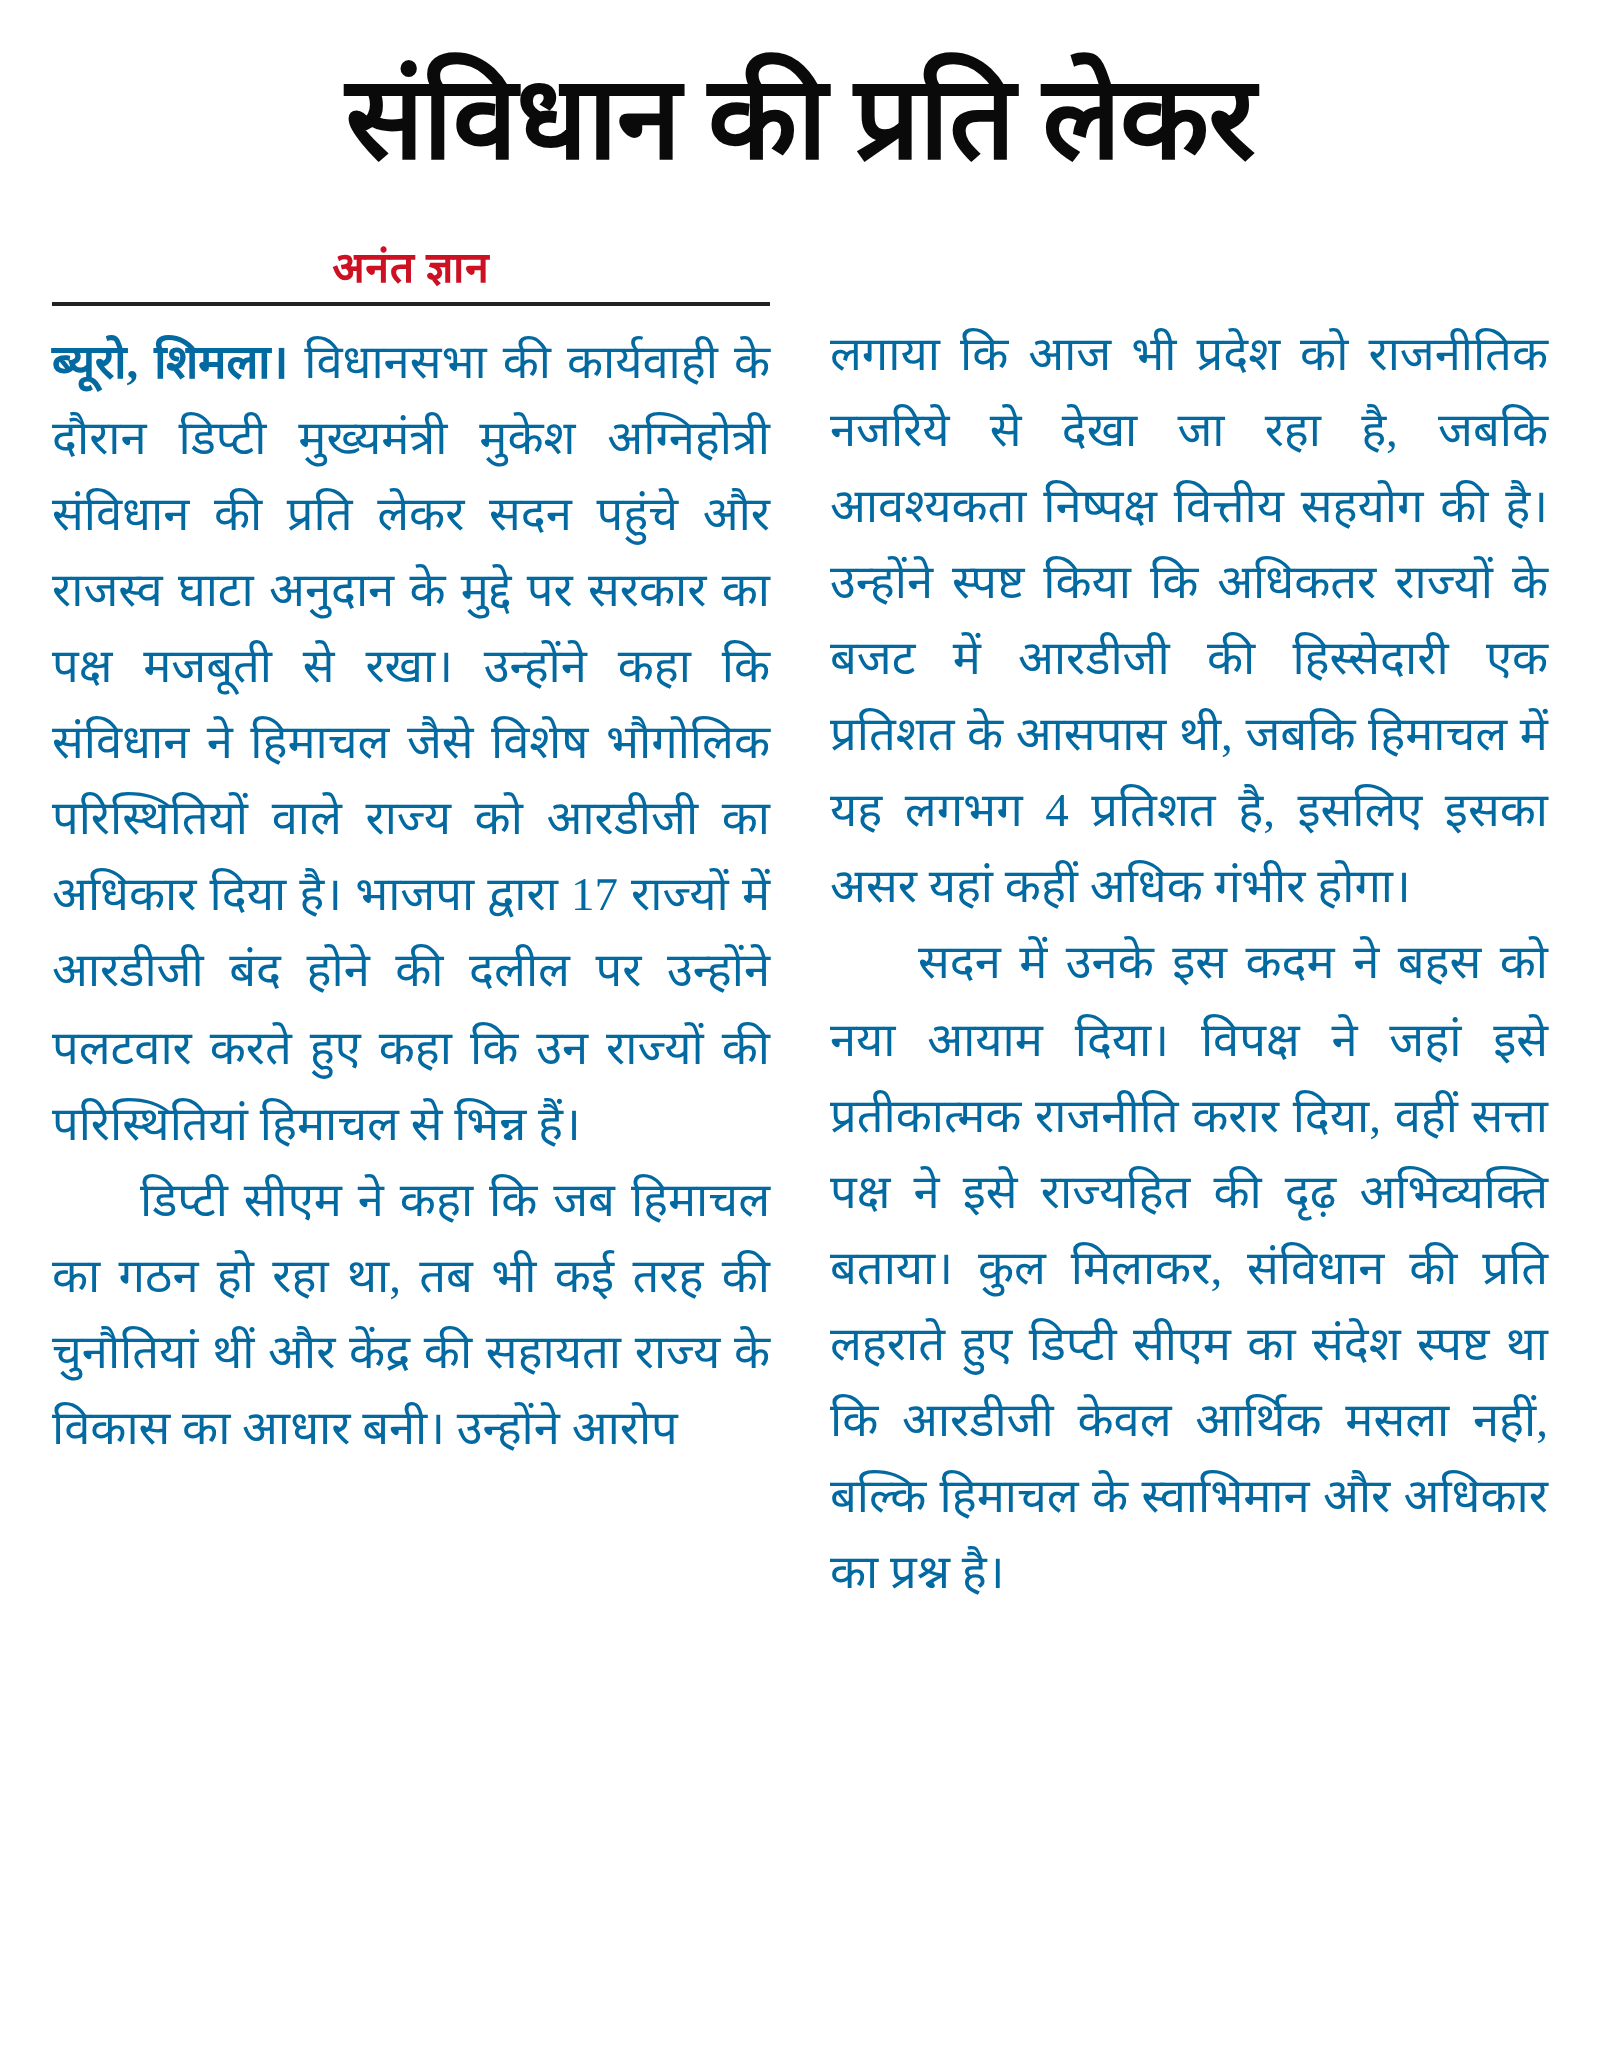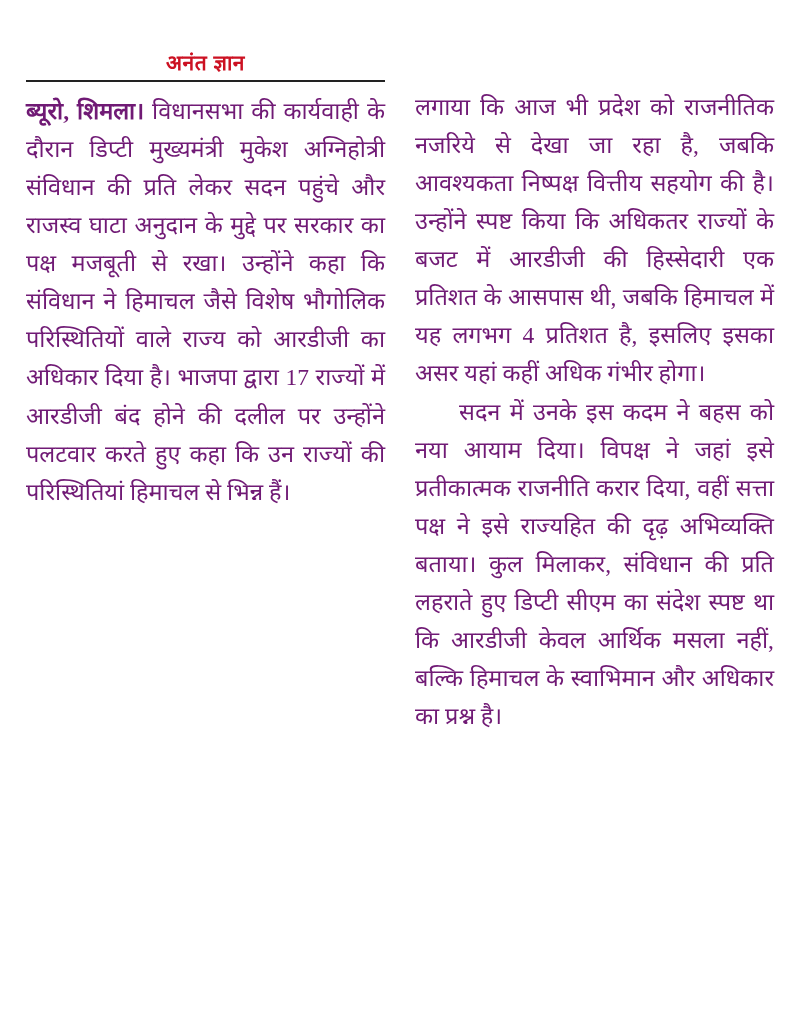--- a/index.html
+++ b/index.html
@@ -42,41 +42,41 @@
     margin-top: 26px;
   }
   .col {
     flex: 1 1 0;
     min-width: 0;
   }
   .kicker-wrap {
     margin-bottom: 6px;
   }
   .kicker {
-    font-family: Liberation Sans, sans-serif;
+    font-family: Liberation Serif, serif;
     font-weight: bold;
     font-size: 21px;
     color: #cc1122;
     text-align: center;
     letter-spacing: 0.5px;
     padding-bottom: 4px;
   }
   .kicker-rule {
     height: 2px;
     background: #222222;
     width: 100%;
     margin-bottom: 10px;
   }
   .body-text {
     font-family: "Liberation Serif", serif;
     font-size: 23.5px;
     line-height: 1.62;
     text-align: justify;
     text-justify: inter-word;
-    color: #701a75;
+    color: #0369a1;
     margin: 0;
   }
   .body-text .para {
     margin: 0;
     text-indent: 0;
   }
   .body-text .para.indent {
     text-indent: 44px;
   }
   .dateline {
@@ -85,31 +85,33 @@
   .spacer-col-top {
     height: 40px;
   }
 </style>
 </head>
 <body>
 
 <div class="page">
 
   <h1 class="headline">
+    <span class="line">संविधान की प्रति लेकर</span>
   </h1>
 
   <div class="columns">
 
     <div class="col">
       <div class="kicker-wrap">
         <div class="kicker">अनंत ज्ञान</div>
         <div class="kicker-rule"></div>
       </div>
       <div class="body-text">
         <p class="para"><span class="dateline">ब्यूरो, शिमला।</span><span> विधानसभा की कार्यवाही के दौरान डिप्टी मुख्यमंत्री मुकेश अग्निहोत्री संविधान की प्रति लेकर सदन पहुंचे और राजस्व घाटा अनुदान के मुद्दे पर सरकार का पक्ष मजबूती से रखा। उन्होंने कहा कि संविधान ने हिमाचल जैसे विशेष भौगोलिक परिस्थितियों वाले राज्य को आरडीजी का अधिकार दिया है। भाजपा द्वारा 17 राज्यों में आरडीजी बंद होने की दलील पर उन्होंने पलटवार करते हुए कहा कि उन राज्यों की परिस्थितियां हिमाचल से भिन्न हैं।</span></p>
+        <p class="para indent">डिप्टी सीएम ने कहा कि जब हिमाचल का गठन हो रहा था, तब भी कई तरह की चुनौतियां थीं और केंद्र की सहायता राज्य के विकास का आधार बनी। उन्होंने आरोप</p>
       </div>
     </div>
 
     <div class="col">
       <div class="spacer-col-top"></div>
       <div class="body-text">
         <p class="para">लगाया कि आज भी प्रदेश को राजनीतिक नजरिये से देखा जा रहा है, जबकि आवश्यकता निष्पक्ष वित्तीय सहयोग की है। उन्होंने स्पष्ट किया कि अधिकतर राज्यों के बजट में आरडीजी की हिस्सेदारी एक प्रतिशत के आसपास थी, जबकि हिमाचल में यह लगभग 4 प्रतिशत है, इसलिए इसका असर यहां कहीं अधिक गंभीर होगा।</p>
         <p class="para indent">सदन में उनके इस कदम ने बहस को नया आयाम दिया। विपक्ष ने जहां इसे प्रतीकात्मक राजनीति करार दिया, वहीं सत्ता पक्ष ने इसे राज्यहित की दृढ़ अभिव्यक्ति बताया। कुल मिलाकर, संविधान की प्रति लहराते हुए डिप्टी सीएम का संदेश स्पष्ट था कि आरडीजी केवल आर्थिक मसला नहीं, बल्कि हिमाचल के स्वाभिमान और अधिकार का प्रश्न है।</p>
       </div>
     </div>

